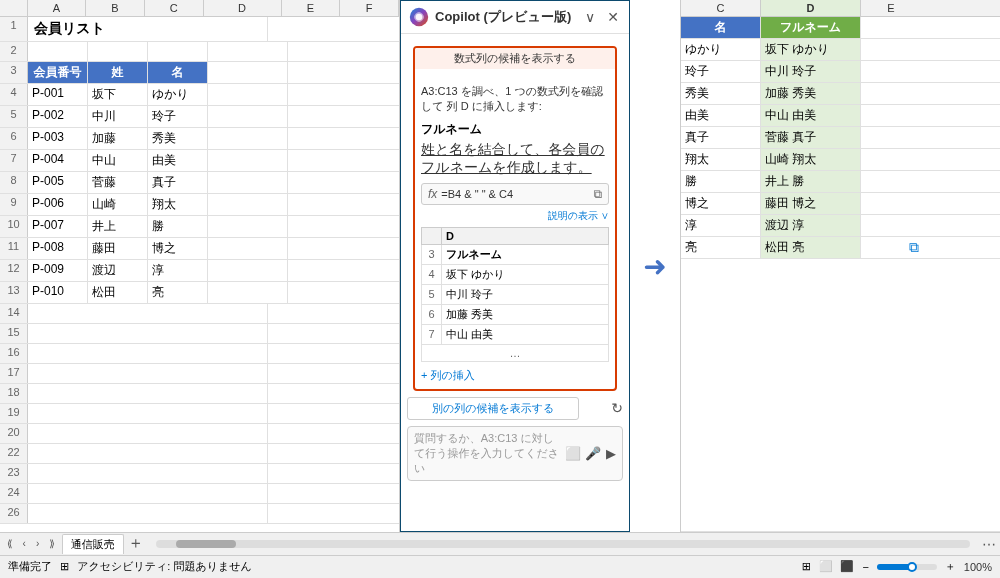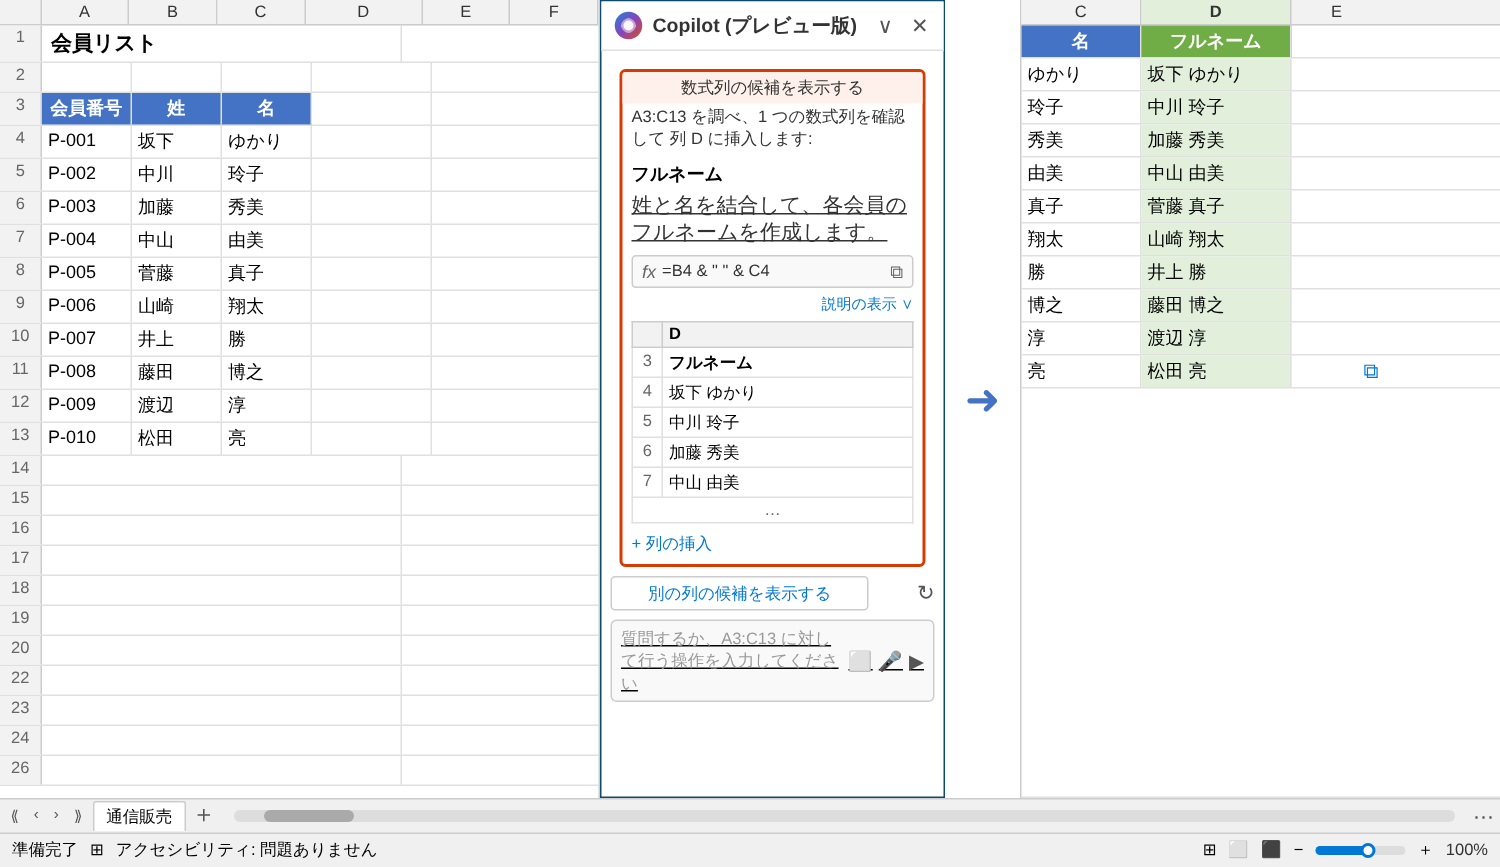--- a/index.html
+++ b/index.html
@@ -164,21 +164,21 @@
       border-radius: 4px;
       padding: 6px;
       background: #fff;
     }
 
     .suggestion-title-bar {
       background: #fef0eb;
       text-align: center;
       font-size: 11px;
       padding: 3px 6px;
-      margin: -6px -6px 2px -6px;
+      margin: -6px -6px 15px -6px;
       border-radius: 2px 2px 0 0;
       color: #333;
     }
 
     .suggestion-desc {
       font-size: 11px;
       color: #333;
       line-height: 1.4;
       margin-bottom: 6px;
     }
@@ -302,21 +302,20 @@
     }
 
     .chat-input-area {
       display: flex;
       align-items: center;
       border: 1px solid #ccc;
       border-radius: 4px;
       padding: 4px 6px;
       background: #f9f9f9;
       gap: 4px;
-      text-decoration: underline;
     }
 
     .chat-placeholder {
       flex: 1;
       font-size: 11px;
       color: #999;
     }
 
     .chat-icon-btn {
       background: none;

